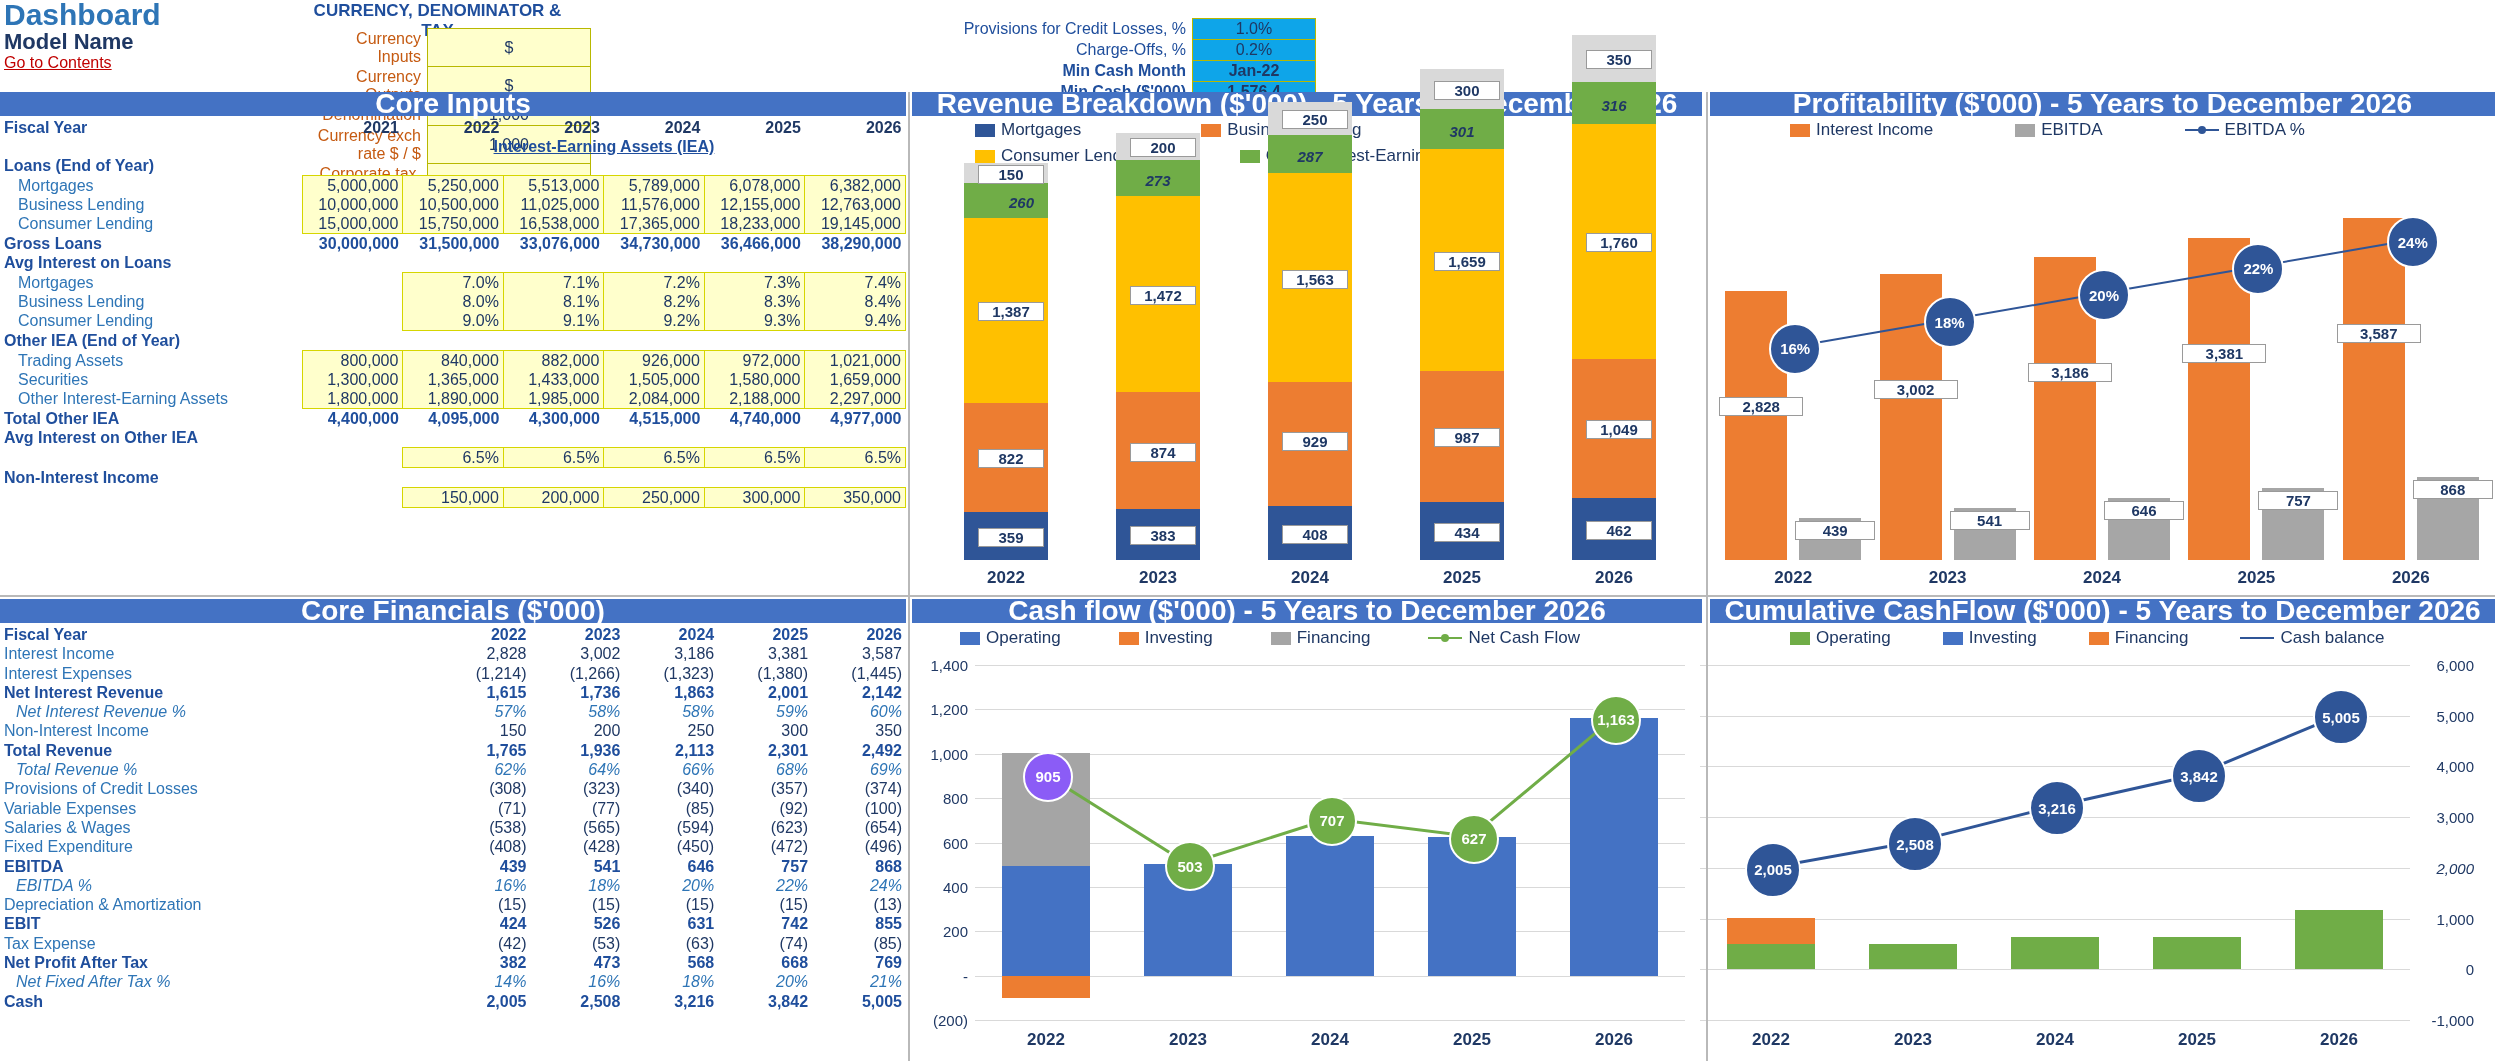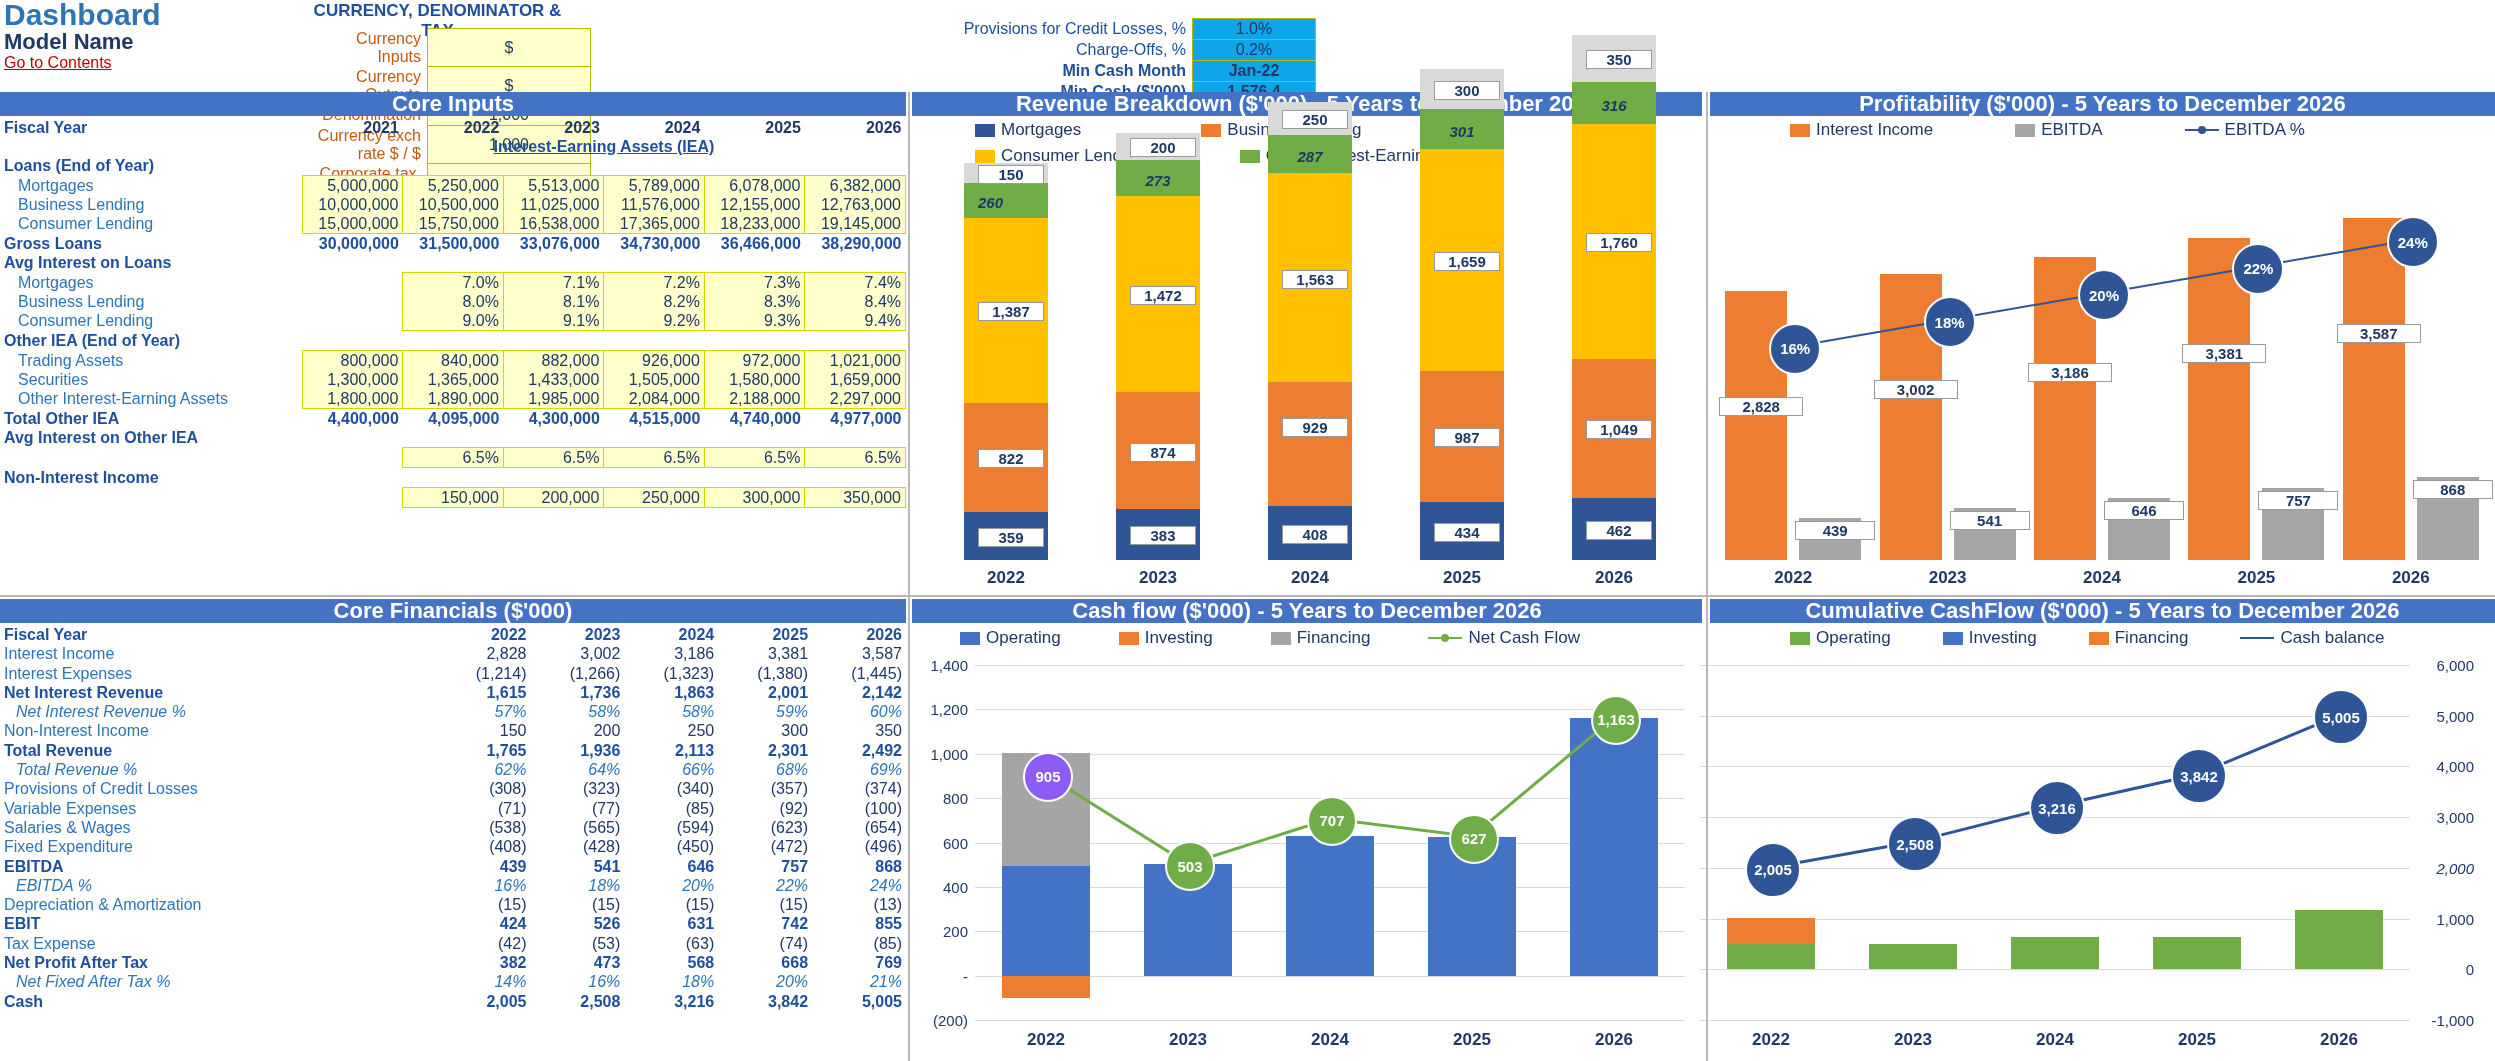--- a/index.html
+++ b/index.html
@@ -1,20 +1,20 @@
 <!DOCTYPE html>
 <html><head>
 <meta charset="utf-8">
 <style>
   html,body{margin:0;padding:0;background:#fff;}
   body{width:2495px;height:1061px;font-family:"Liberation Sans",sans-serif;font-size:17px;color:#1f3864;overflow:hidden;}
   .wrap{position:relative;width:2495px;height:1061px;}
   .abs{position:absolute;}
   .hdr{background:#4472c4;color:#fff;font-weight:bold;text-align:center;}
-  .sec-title{font-size:22px;}
+  .sec-title{font-size:28px;}
   table{border-collapse:collapse;}
   
   .dash-title{font-size:30px;font-weight:bold;color:#2e75b6;line-height:1.0;}
   .model-name{font-size:22px;font-weight:bold;color:#1f3864;line-height:1.1;}
   .goto{font-size:16px;color:#c00000;text-decoration:underline;}
   
   .cur-title{color:#1f4e9c;font-weight:bold;font-size:17px;text-align:center;}
   .cur-tbl td{padding:1px 6px;font-size:16px;}
   .cur-lbl{text-align:right;color:#c55a11;}
   .cur-val{width:150px;text-align:center;background:#ffffcc;border:1px solid #b8b800;color:#1f3864;}
@@ -461,39 +461,39 @@
   </div>
   <div class="abs" id="rev-plot" style="left:930px;top:160px;width:760px;height:400px;">
       <div style="position: absolute; left: 34px; bottom: 0px; width: 84px; height: 47.8667px; background: rgb(47, 85, 151);"></div>
       <div style="position: absolute; left: 34px; bottom: 47.8667px; width: 84px; height: 109.6px; background: rgb(237, 125, 49);"></div>
       <div style="position: absolute; left: 34px; bottom: 157.467px; width: 84px; height: 184.933px; background: rgb(255, 192, 0);"></div>
       <div style="position: absolute; left: 34px; bottom: 342.4px; width: 84px; height: 34.6667px; background: rgb(112, 173, 71);"></div>
       <div style="position: absolute; left: 34px; bottom: 377.067px; width: 84px; height: 20px; background: rgb(217, 217, 217);"></div>
       <div class="dl" style="position: absolute; left: 48px; bottom: 12.9333px; width: 56px; text-align: center;">359</div>
       <div class="dl" style="position: absolute; left: 48px; bottom: 91.6667px; width: 56px; text-align: center;">822</div>
       <div class="dl" style="position: absolute; left: 48px; bottom: 238.933px; width: 56px; text-align: center;">1,387</div>
-      <div class="dl2" style="position: absolute; left: 48px; bottom: 348.733px; width: 56px; text-align: left; font-style: italic; background: none; border: none;">260</div>
+      <div class="dl2" style="position: absolute; left: 48px; bottom: 348.733px; width: 56px; text-align: right; font-style: italic; background: none; border: none;">260</div>
       <div class="dl" style="position: absolute; left: 48px; bottom: 376.067px; width: 56px; text-align: center;">150</div>
       <div style="position: absolute; left: 186px; bottom: 0px; width: 84px; height: 51.0667px; background: rgb(47, 85, 151);"></div>
       <div style="position: absolute; left: 186px; bottom: 51.0667px; width: 84px; height: 116.533px; background: rgb(237, 125, 49);"></div>
       <div style="position: absolute; left: 186px; bottom: 167.6px; width: 84px; height: 196.267px; background: rgb(255, 192, 0);"></div>
       <div style="position: absolute; left: 186px; bottom: 363.867px; width: 84px; height: 36.4px; background: rgb(112, 173, 71);"></div>
       <div style="position: absolute; left: 186px; bottom: 400.267px; width: 84px; height: 26.6667px; background: rgb(217, 217, 217);"></div>
       <div class="dl" style="position: absolute; left: 200px; bottom: 14.5333px; width: 56px; text-align: center;">383</div>
       <div class="dl" style="position: absolute; left: 200px; bottom: 98.3333px; width: 56px; text-align: center;">874</div>
       <div class="dl" style="position: absolute; left: 200px; bottom: 254.733px; width: 56px; text-align: center;">1,472</div>
       <div class="dl2" style="position: absolute; left: 200px; bottom: 371.067px; width: 56px; text-align: center; font-style: italic; background: none; border: none;">273</div>
       <div class="dl" style="position: absolute; left: 200px; bottom: 402.6px; width: 56px; text-align: center;">200</div>
       <div style="position: absolute; left: 338px; bottom: 0px; width: 84px; height: 54.4px; background: rgb(47, 85, 151);"></div>
       <div style="position: absolute; left: 338px; bottom: 54.4px; width: 84px; height: 123.867px; background: rgb(237, 125, 49);"></div>
       <div style="position: absolute; left: 338px; bottom: 178.267px; width: 84px; height: 208.4px; background: rgb(255, 192, 0);"></div>
       <div style="position: absolute; left: 338px; bottom: 386.667px; width: 84px; height: 38.2667px; background: rgb(112, 173, 71);"></div>
       <div style="position: absolute; left: 338px; bottom: 424.933px; width: 84px; height: 33.3333px; background: rgb(217, 217, 217);"></div>
       <div class="dl" style="position: absolute; left: 352px; bottom: 16.2px; width: 56px; text-align: center;">408</div>
-      <div class="dl" style="position: absolute; left: 352px; bottom: 123px; width: 56px; text-align: center;">929</div>
+      <div class="dl" style="position: absolute; left: 352px; bottom: 109px; width: 56px; text-align: center;">929</div>
       <div class="dl" style="position: absolute; left: 352px; bottom: 271.467px; width: 56px; text-align: center;">1,563</div>
       <div class="dl2" style="position: absolute; left: 352px; bottom: 394.8px; width: 56px; text-align: center; font-style: italic; background: none; border: none;">287</div>
       <div class="dl" style="position: absolute; left: 352px; bottom: 430.6px; width: 56px; text-align: center;">250</div>
       <div style="position: absolute; left: 490px; bottom: 0px; width: 84px; height: 57.8667px; background: rgb(47, 85, 151);"></div>
       <div style="position: absolute; left: 490px; bottom: 57.8667px; width: 84px; height: 131.6px; background: rgb(237, 125, 49);"></div>
       <div style="position: absolute; left: 490px; bottom: 189.467px; width: 84px; height: 221.2px; background: rgb(255, 192, 0);"></div>
       <div style="position: absolute; left: 490px; bottom: 410.667px; width: 84px; height: 40.1333px; background: rgb(112, 173, 71);"></div>
       <div style="position: absolute; left: 490px; bottom: 450.8px; width: 84px; height: 40px; background: rgb(217, 217, 217);"></div>
       <div class="dl" style="position: absolute; left: 504px; bottom: 17.9333px; width: 56px; text-align: center;">434</div>
       <div class="dl" style="position: absolute; left: 504px; bottom: 112.667px; width: 56px; text-align: center;">987</div>

